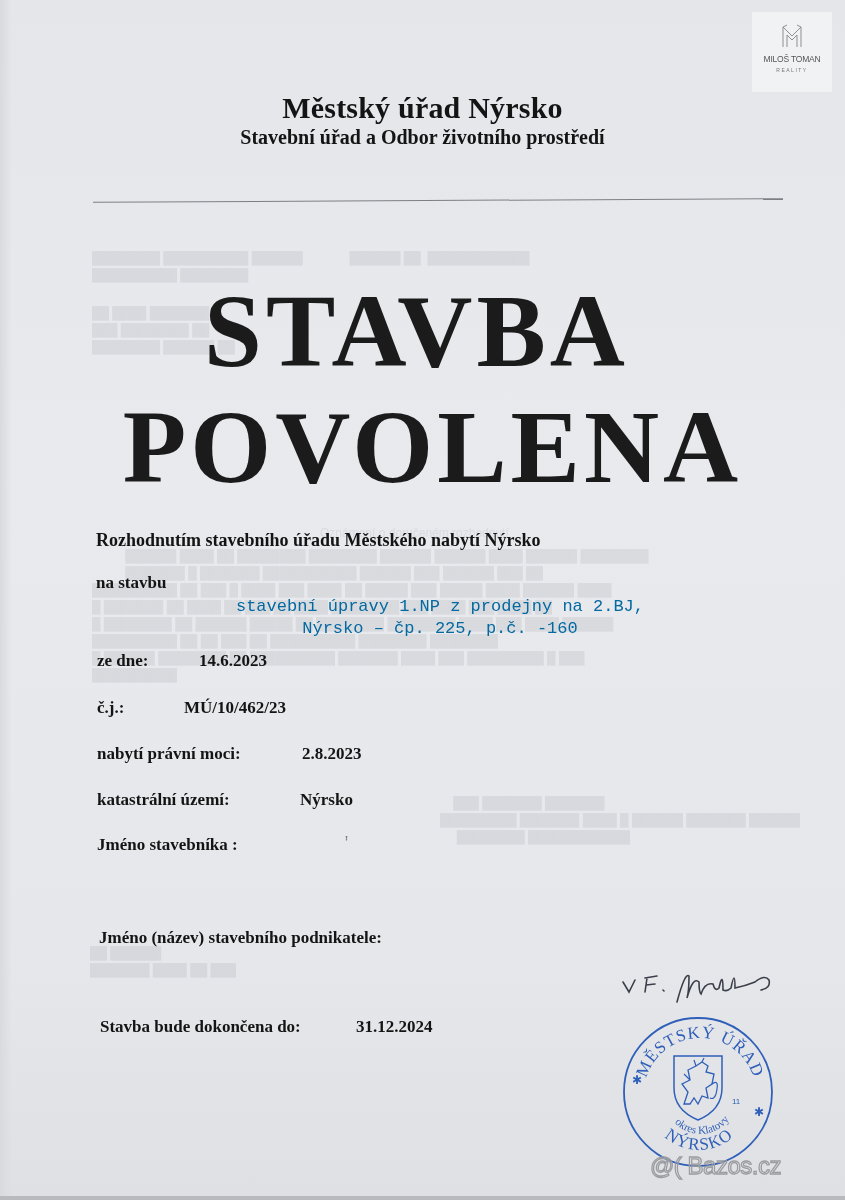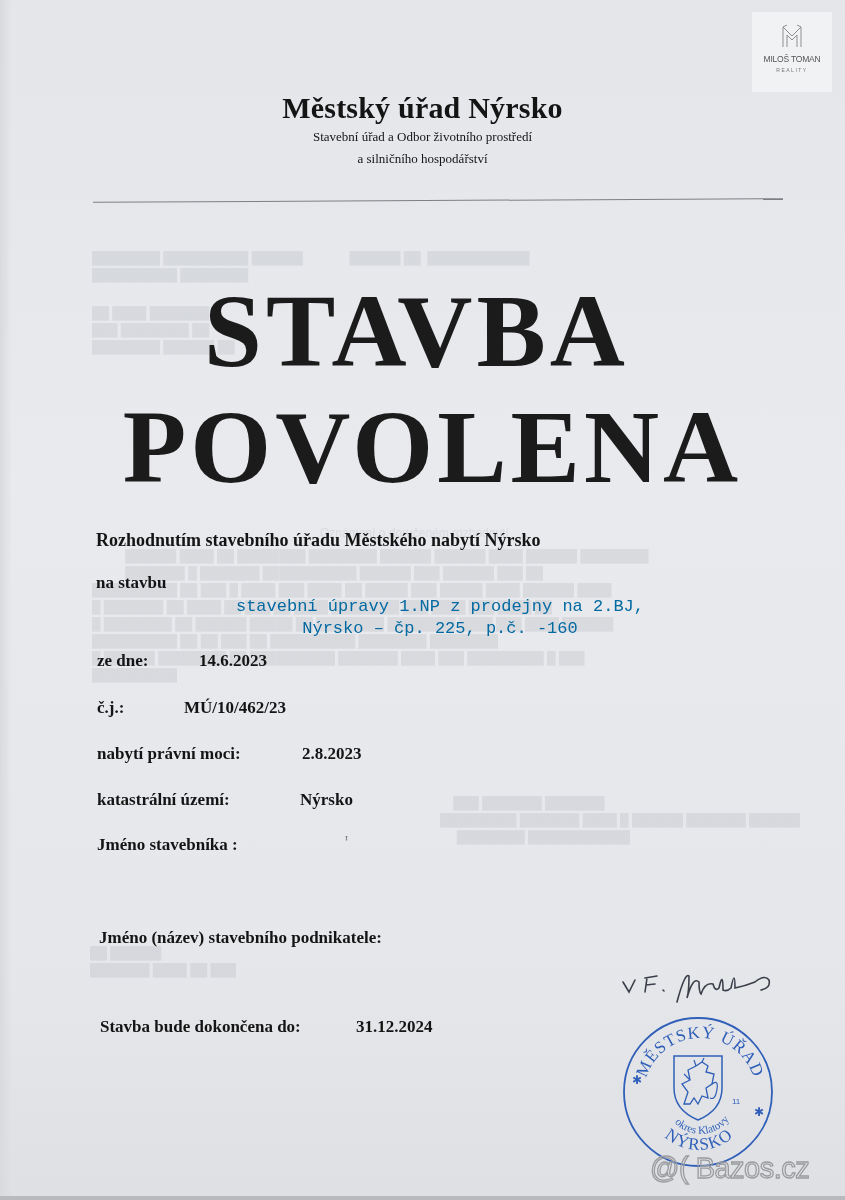--- a/index.html
+++ b/index.html
@@ -33,21 +33,21 @@
       font-family: "Liberation Sans", sans-serif; font-size: 8.5px; color: #555;
       margin-top: 2px; letter-spacing: -0.2px;
     }
     .logo .sub {
       font-family: "Liberation Sans", sans-serif; font-size: 5px; color: #777;
       letter-spacing: 1.5px; margin-top: 3px;
     }
     
     .header { position: absolute; left: 0; width: 845px; top: 90px; text-align: center; }
     .header .title { font-size: 30px; font-weight: bold; letter-spacing: 0.2px; line-height: 36px; }
-    .header .sub1, .header .sub2 { font-size: 13px; font-weight: normal; line-height: 22px; }
+    .header .sub1, .header .sub2 { font-size: 20px; font-weight: bold; line-height: 22px; }
     .rule {
       position: absolute; left: 93px; top: 200px; width: 690px; height: 1px;
       background: #7d7f84; transform: rotate(-0.3deg);
     }
     
     .big {
       position: absolute; left: 0; width: 845px; text-align: center;
       font-size: 104px; font-weight: bold; color: #1b1b1b; letter-spacing: 4px;
       line-height: 110px;
     }
@@ -61,21 +61,21 @@
       position: absolute; left: 200px; width: 480px; text-align: center;
       font-family: Liberation Mono, monospace; font-size: 17px; color: #0369a1;
       line-height: 22px; top: 596px;
     }
     .row-label { left: 97px; }
     .row-value { }
     .stamp { position: absolute; left: 618px; top: 1012px; }
     .signature { position: absolute; left: 615px; top: 962px; }
     .watermark {
       position: absolute; left: 650px; top: 1152px;
-      font-family: "Liberation Sans", sans-serif; font-size: 29px;
+      font-family: "Liberation Sans", sans-serif; font-size: 24px;
       color: transparent; -webkit-text-stroke: 1.3px #9a9ca0; letter-spacing: -0.5px;
     }
   </style>
 </head>
 <body>
 
 <div class="paper-edge"></div>
 
 <div class="ghost" style="left:92px;top:250px;">████████ ██████████ ██████              ██████ ██  ████████████
 ██████████ ████████</div>
@@ -101,21 +101,20 @@
   <svg width="22" height="24" viewBox="0 0 22 24">
     <path d="M2 23 V3 L11 12 L20 3 V23 M6 23 V11 L11 16 L16 11 V23 M2 3 L6 1 M20 3 L16 1" fill="none" stroke="#8d8f93" stroke-width="1"></path>
   </svg>
   <div class="name">MILOŠ TOMAN</div>
   <div class="sub">REALITY</div>
 </div>
 
 <div class="header">
   <div class="title">Městský úřad Nýrsko</div>
   <div class="sub1">Stavební úřad a Odbor životního prostředí</div>
-  <div class="sub2">a silničního hospodářství</div>
 </div>
 <div class="rule"></div>
 
 <div class="big l1">STAVBA</div>
 <div class="big l2">POVOLENA</div>
 
 <div class="t decision">Rozhodnutím stavebního úřadu Městského nabytí Nýrsko</div>
 <div class="t na-stavbu">na stavbu</div>
 <div class="stavba-desc">
   <div>stavební úpravy 1.NP z prodejny na 2.BJ,</div>

